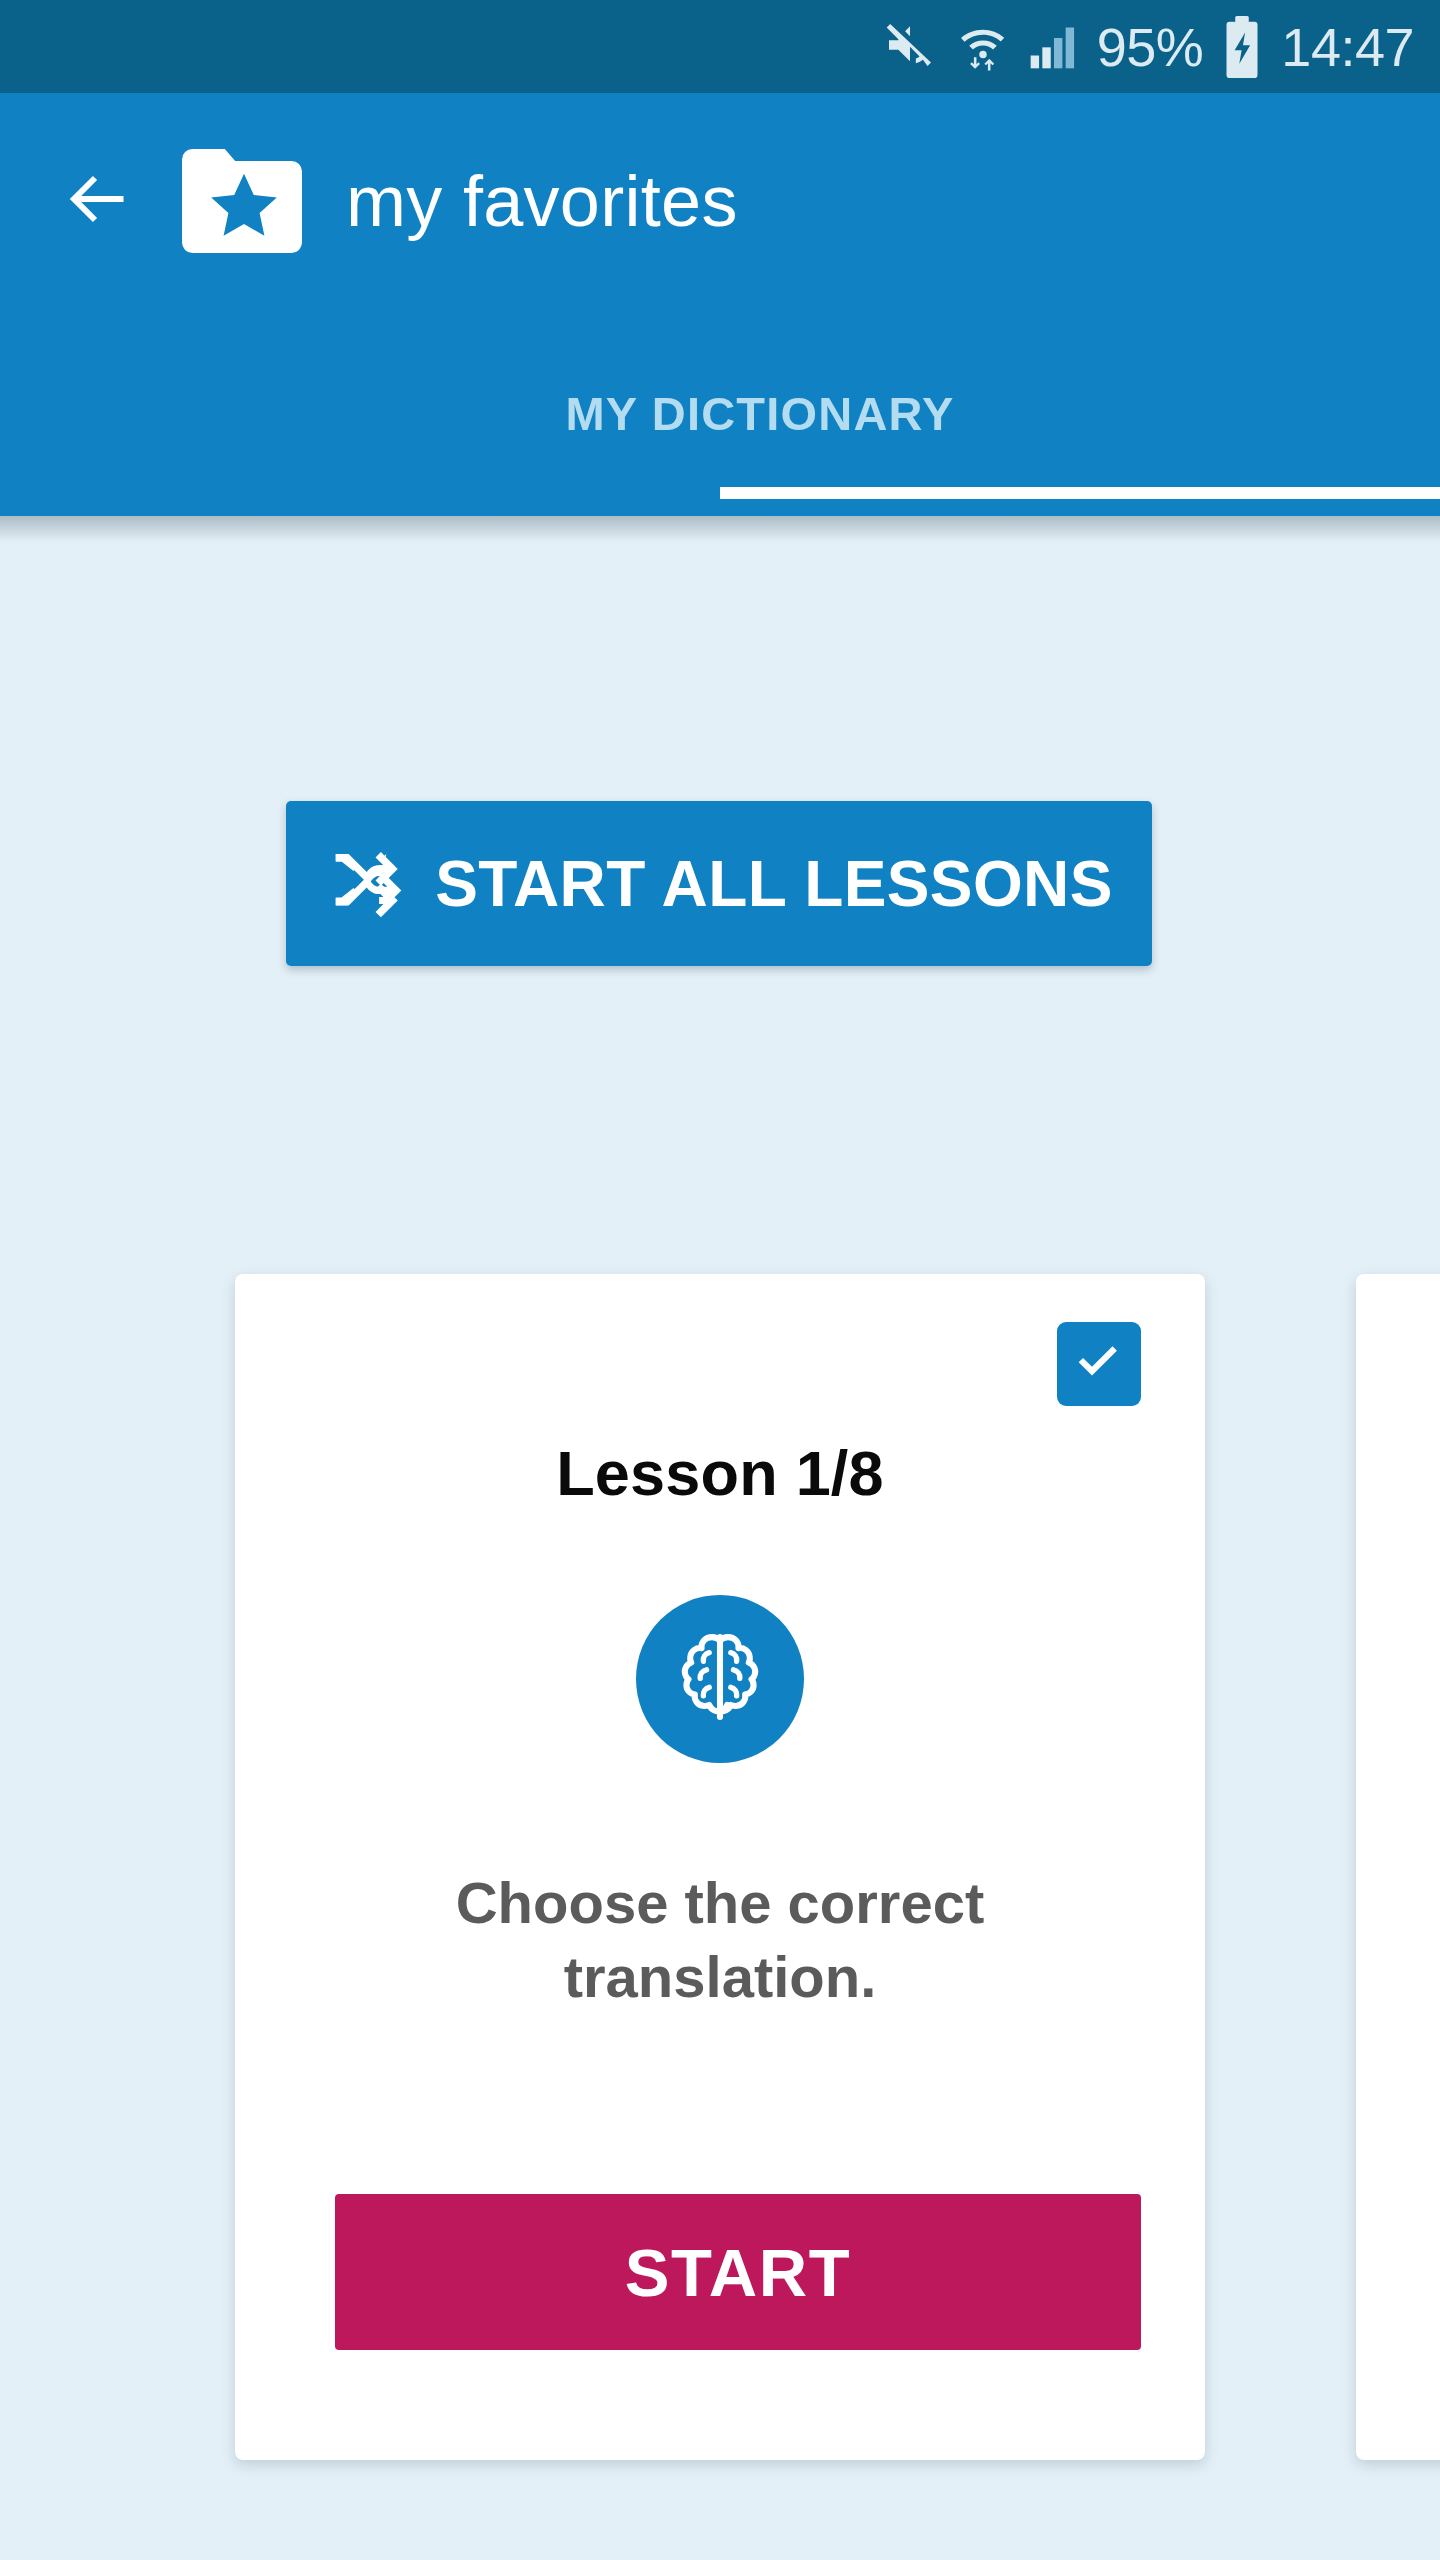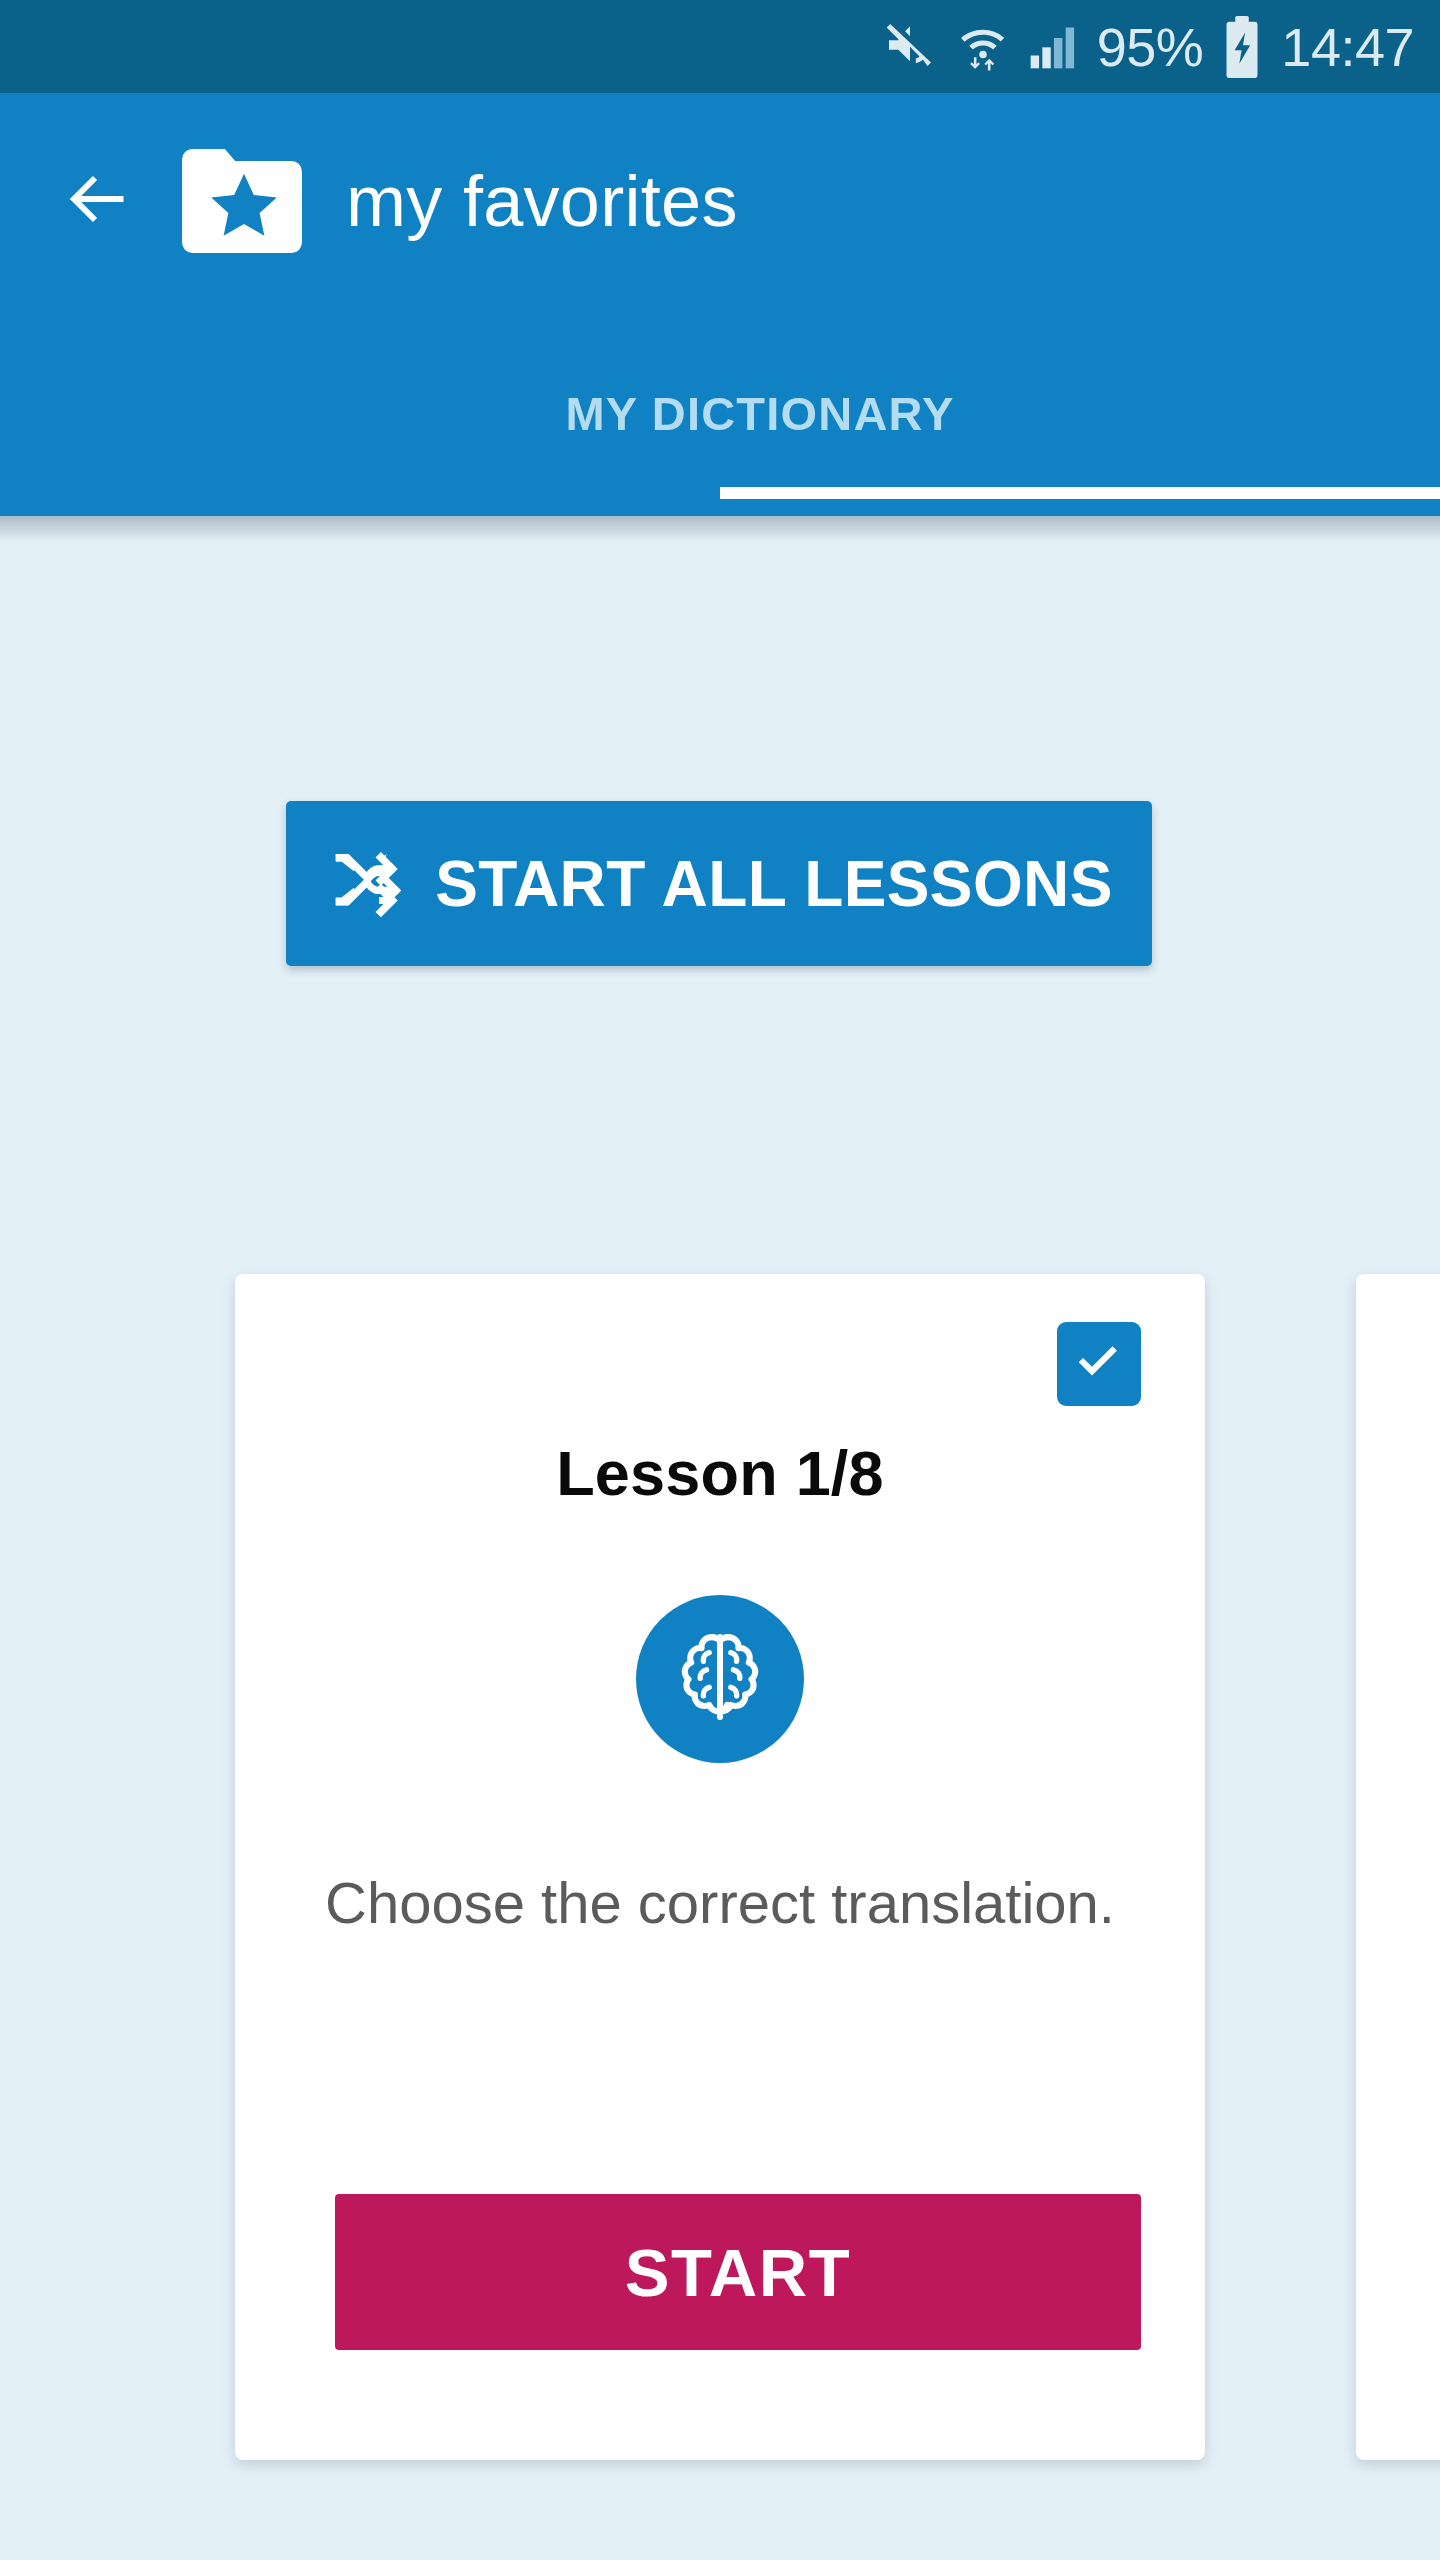--- a/index.html
+++ b/index.html
@@ -95,21 +95,21 @@
     text-align:center; color:#0a0a0a; font-size:63px; font-weight:700;
     letter-spacing:0.2px;
   }
   .card-badge{
     position:absolute; left:50%; margin-left:-84px; top:1595px;
     width:168px; height:168px; border-radius:50%; background:#1082c3;
     display:flex; align-items:center; justify-content:center;
   }
   .card-desc{
     position:absolute; left:60px; top:1866px; width:850px;
-    text-align:center; color:#5b5b5b; font-size:58px; font-weight:400;
+    text-align:center; color:#5b5b5b; font-size:58px; font-weight:700;
     line-height:1.28;
   }
   .card-start-btn{
     position:absolute; left:100px; top:2194px; width:806px; height:156px;
     background:#be185d; border:none; border-radius:4px; cursor:pointer;
     color:#ffffff; font-size:67px; font-weight:700; letter-spacing:1.6px;
     font-family:"Liberation Sans", sans-serif;
   }
 </style>
 </head>

